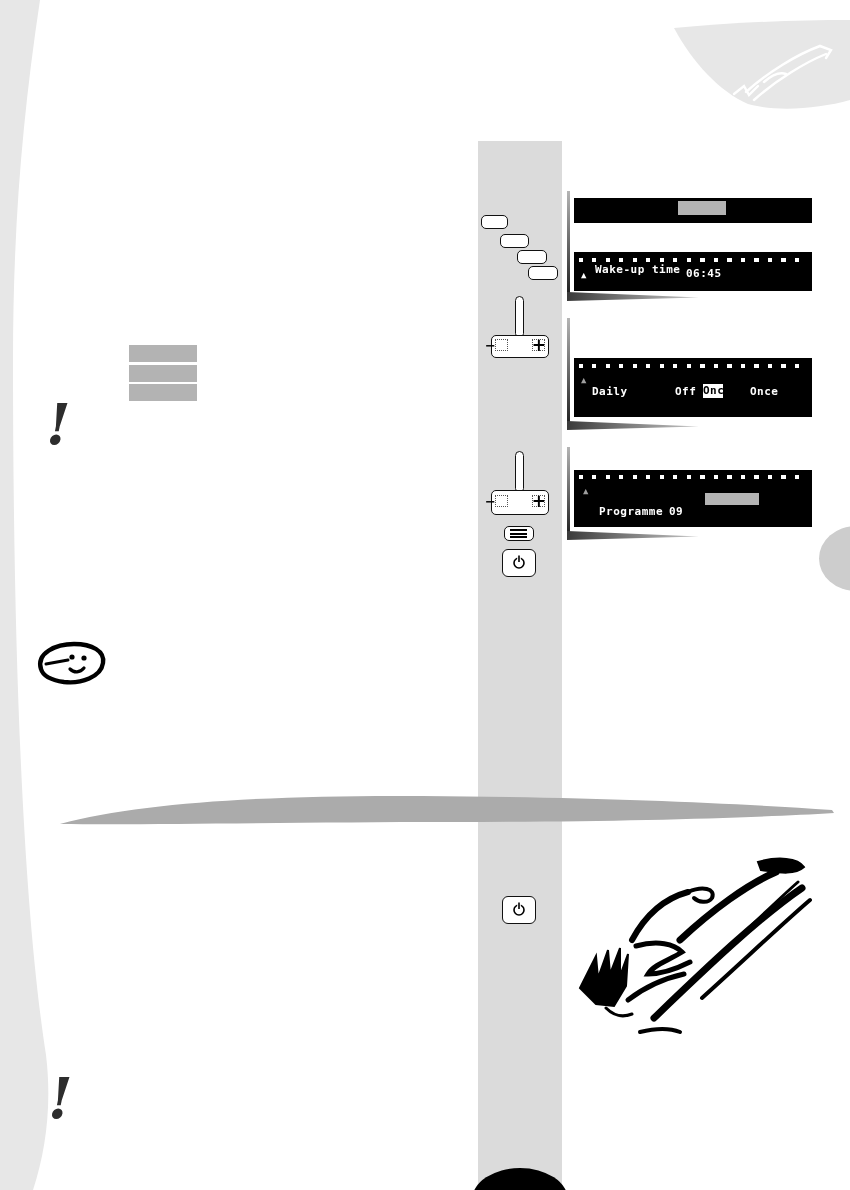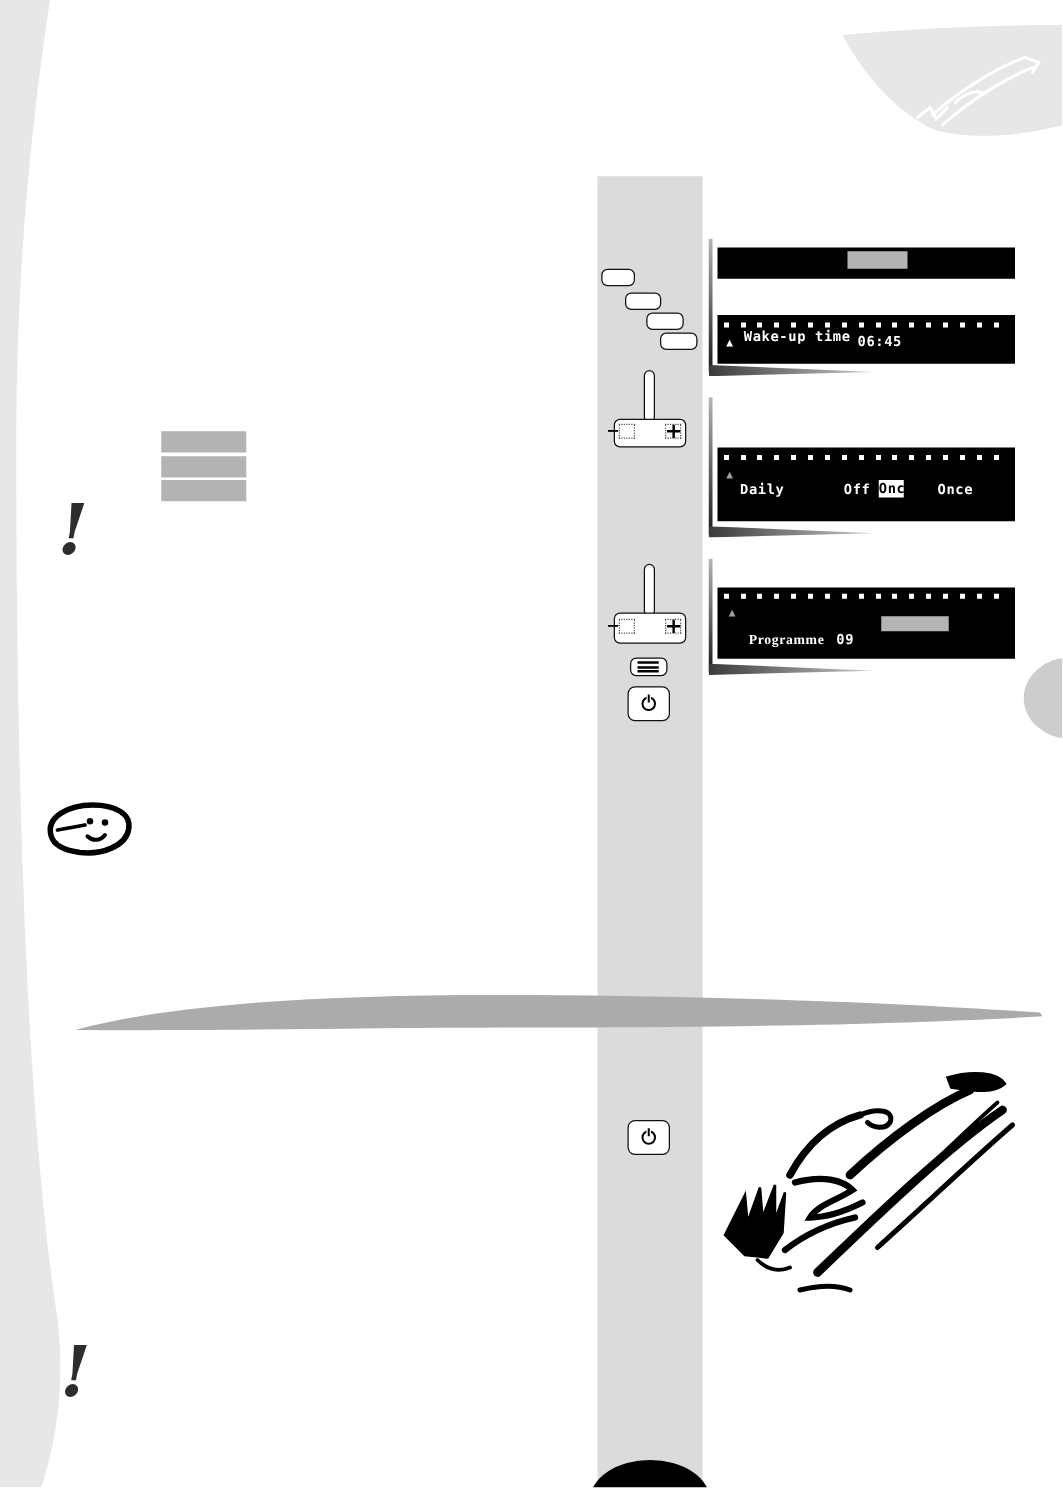--- a/index.html
+++ b/index.html
@@ -127,21 +127,21 @@
   </div>
   <svg class="abs" style="left:567px;top:421px;" width="140" height="9" viewBox="0 0 140 9">
     <path d="M0,0 L132,5.5 L0,9 Z" fill="url(#w1)"></path>
   </svg>
 
   <div class="vline" style="left:567px;top:447px;height:91px;"></div>
   <div class="screen" style="left:574px;top:470px;width:238px;height:57px;">
     <div class="dots" style="left:5px;right:5px;top:5px;"></div>
     <span class="stext arrow-g" style="left:9px;top:15px;">▲</span>
     <div class="hl" style="left:131px;top:23px;width:54px;height:12px;"></div>
-    <span class="stext" style="left:25px;top:36px;font-family:Liberation Serif, serif;">Programme</span>
+    <span class="stext" style="left:25px;top:36px;">Programme</span>
     <span class="stext" style="left:95px;top:36px;">09</span>
   </div>
   <svg class="abs" style="left:567px;top:531px;" width="140" height="9" viewBox="0 0 140 9">
     <path d="M0,0 L132,5.5 L0,9 Z" fill="url(#w1)"></path>
   </svg>
 
   <div>
     <div class="grayrow" style="top:345px;"></div>
     <div class="grayrow" style="top:365px;"></div>
     <div class="grayrow" style="top:384px;"></div>

